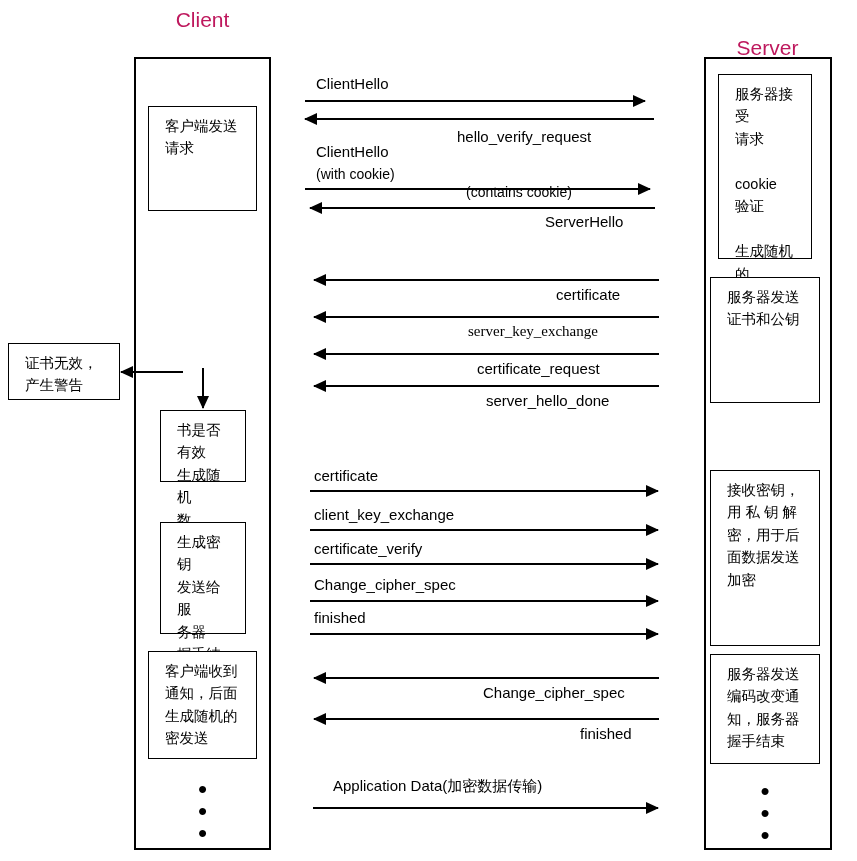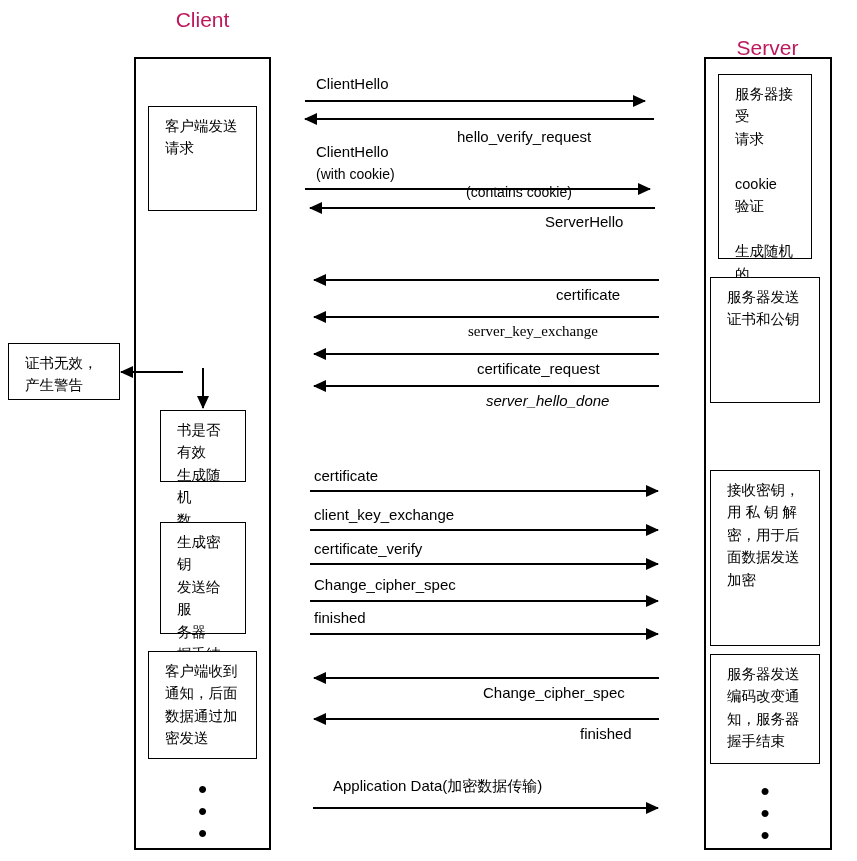--- a/index.html
+++ b/index.html
@@ -124,21 +124,21 @@
 请求</div>
   <div class="box" style="left:160px; top:410px; width:86px; height:72px;">书是否有效
 生成随机
 数</div>
   <div class="box" style="left:160px; top:522px; width:86px; height:112px;">生成密钥
 发送给服
 务器
 握手结束</div>
   <div class="box" style="left:148px; top:651px; width:109px; height:108px;">客户端收到
 通知，后面
-数据通过加
+生成随机的
 密发送</div>
 
   <div class="dots" style="left:148px; top:778px; width:109px; white-space:pre-line;">•
 •
 •</div>
 
   <div class="box" style="left:8px; top:343px; width:112px; height:57px;">证书无效，
 产生警告</div>
 
   <div class="arrow left" style="left:121px; top:371px; width:62px;">
@@ -211,21 +211,21 @@
     <div class="shaft"></div>
       <div class="head"></div>
   </div>
 
   <div class="msg" style="left:477px; top:360px;">certificate_request</div>
   <div class="arrow left" style="left:314px; top:353px; width:345px;">
     <div class="shaft"></div>
       <div class="head"></div>
   </div>
 
-  <div class="msg" style="left:486px; top:392px;font-style:italic;">server_hello_done</div>
+  <div class="msg" style="left:486px; top:392px;">server_hello_done</div>
   <div class="arrow left" style="left:314px; top:385px; width:345px;">
     <div class="shaft"></div>
       <div class="head"></div>
   </div>
 
   <div class="msg" style="left:314px; top:467px;">certificate</div>
   <div class="arrow right" style="left:310px; top:490px; width:348px;">
     <div class="shaft"></div>
       <div class="head"></div>
   </div>

